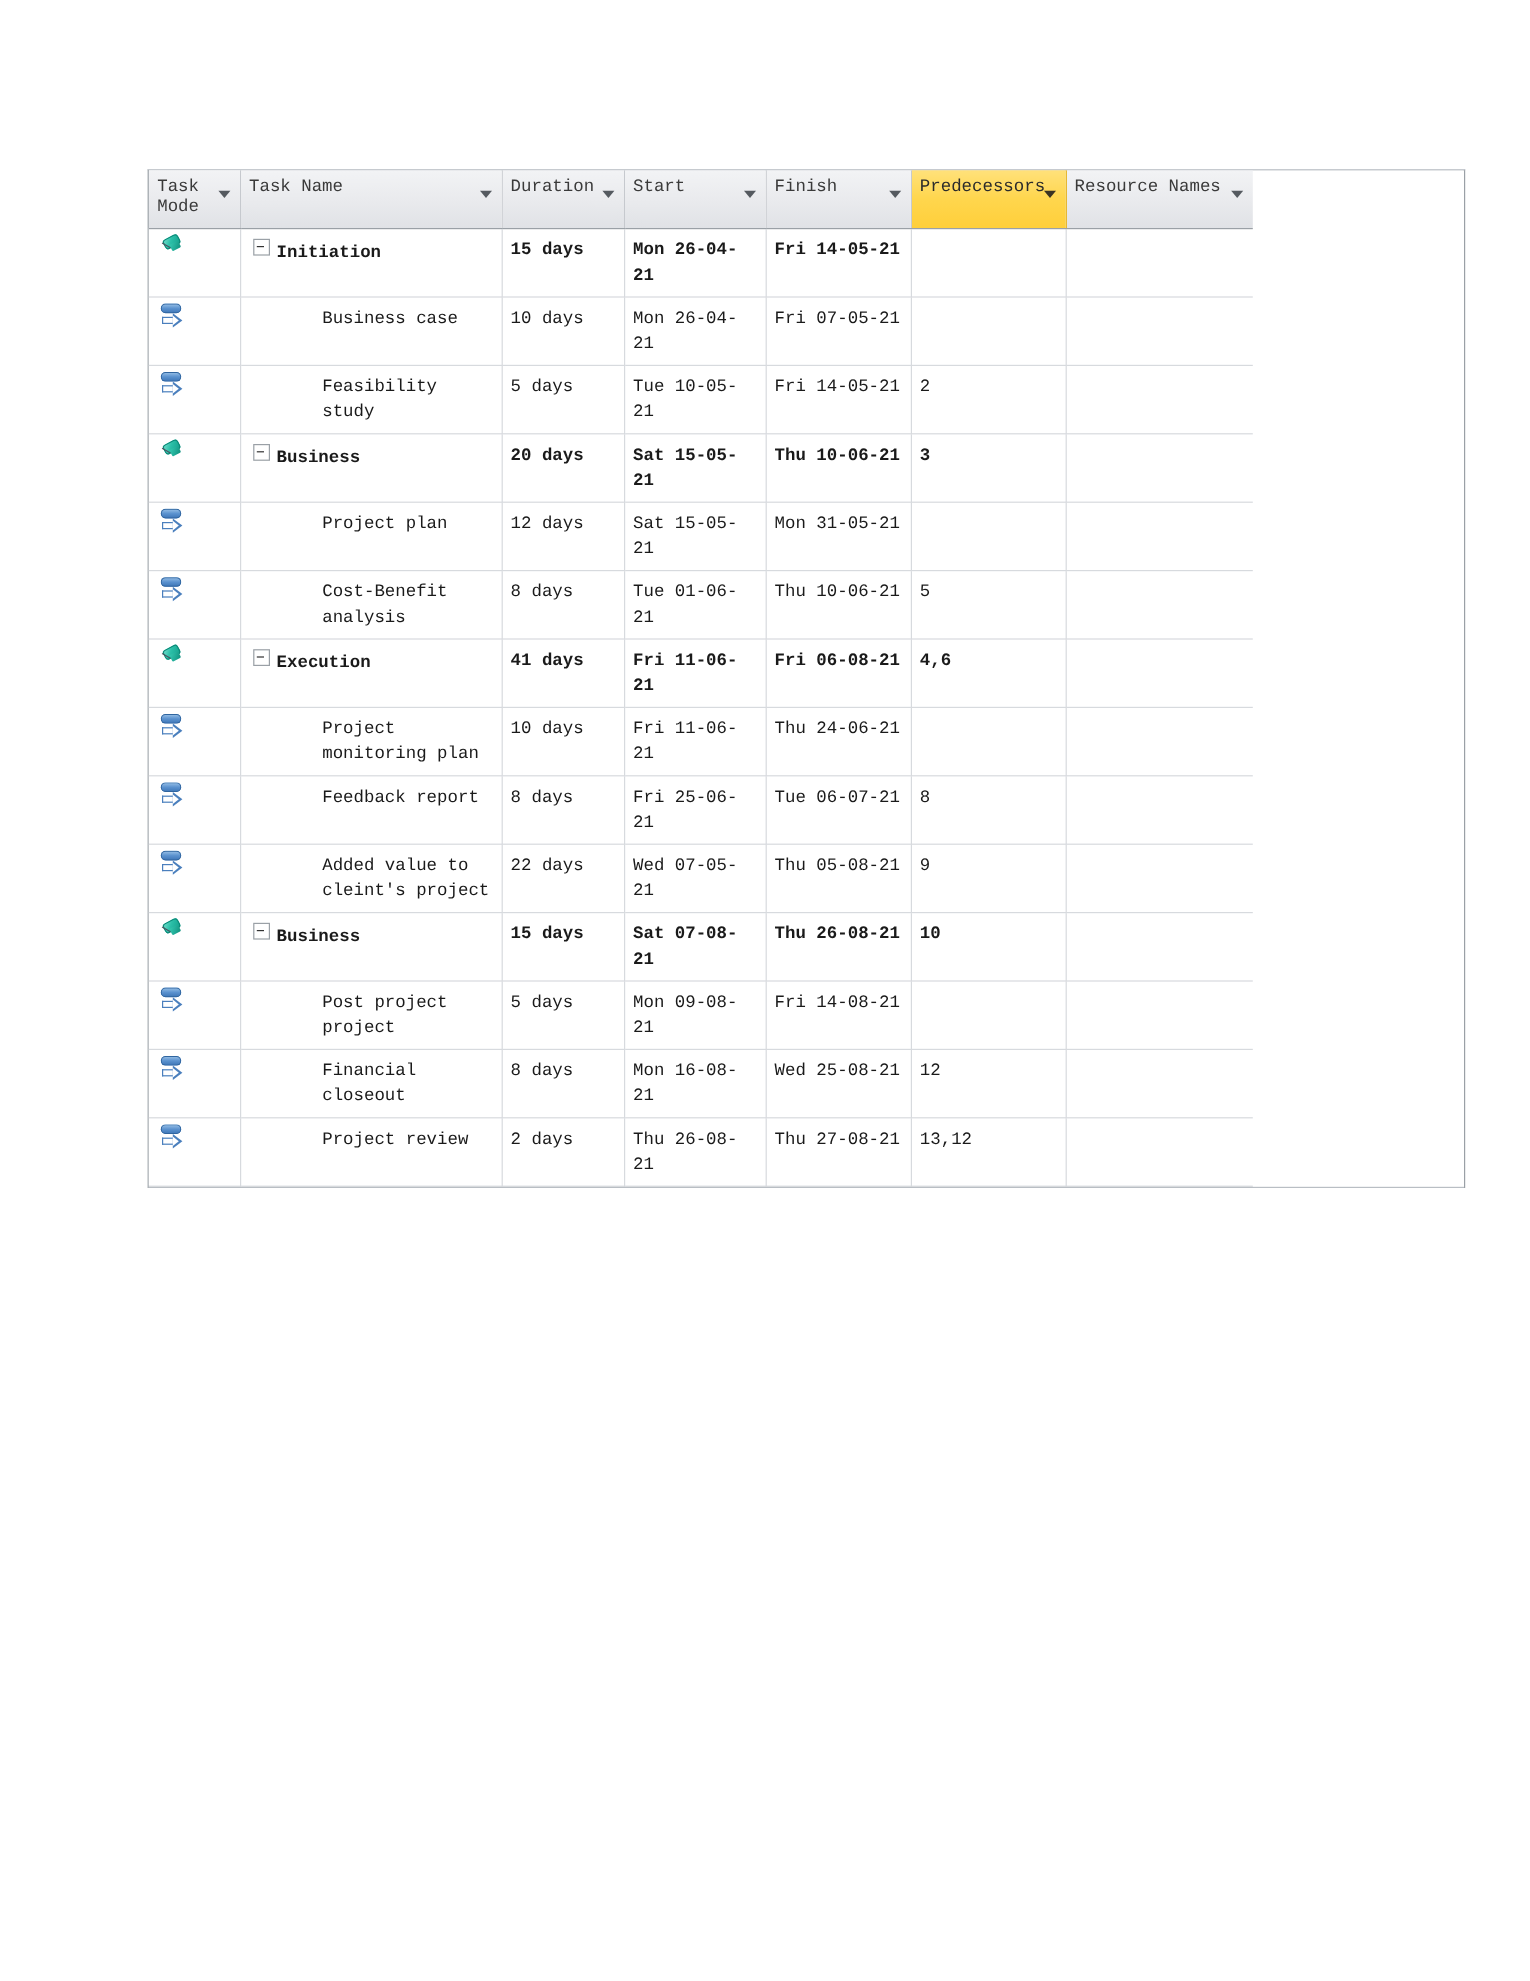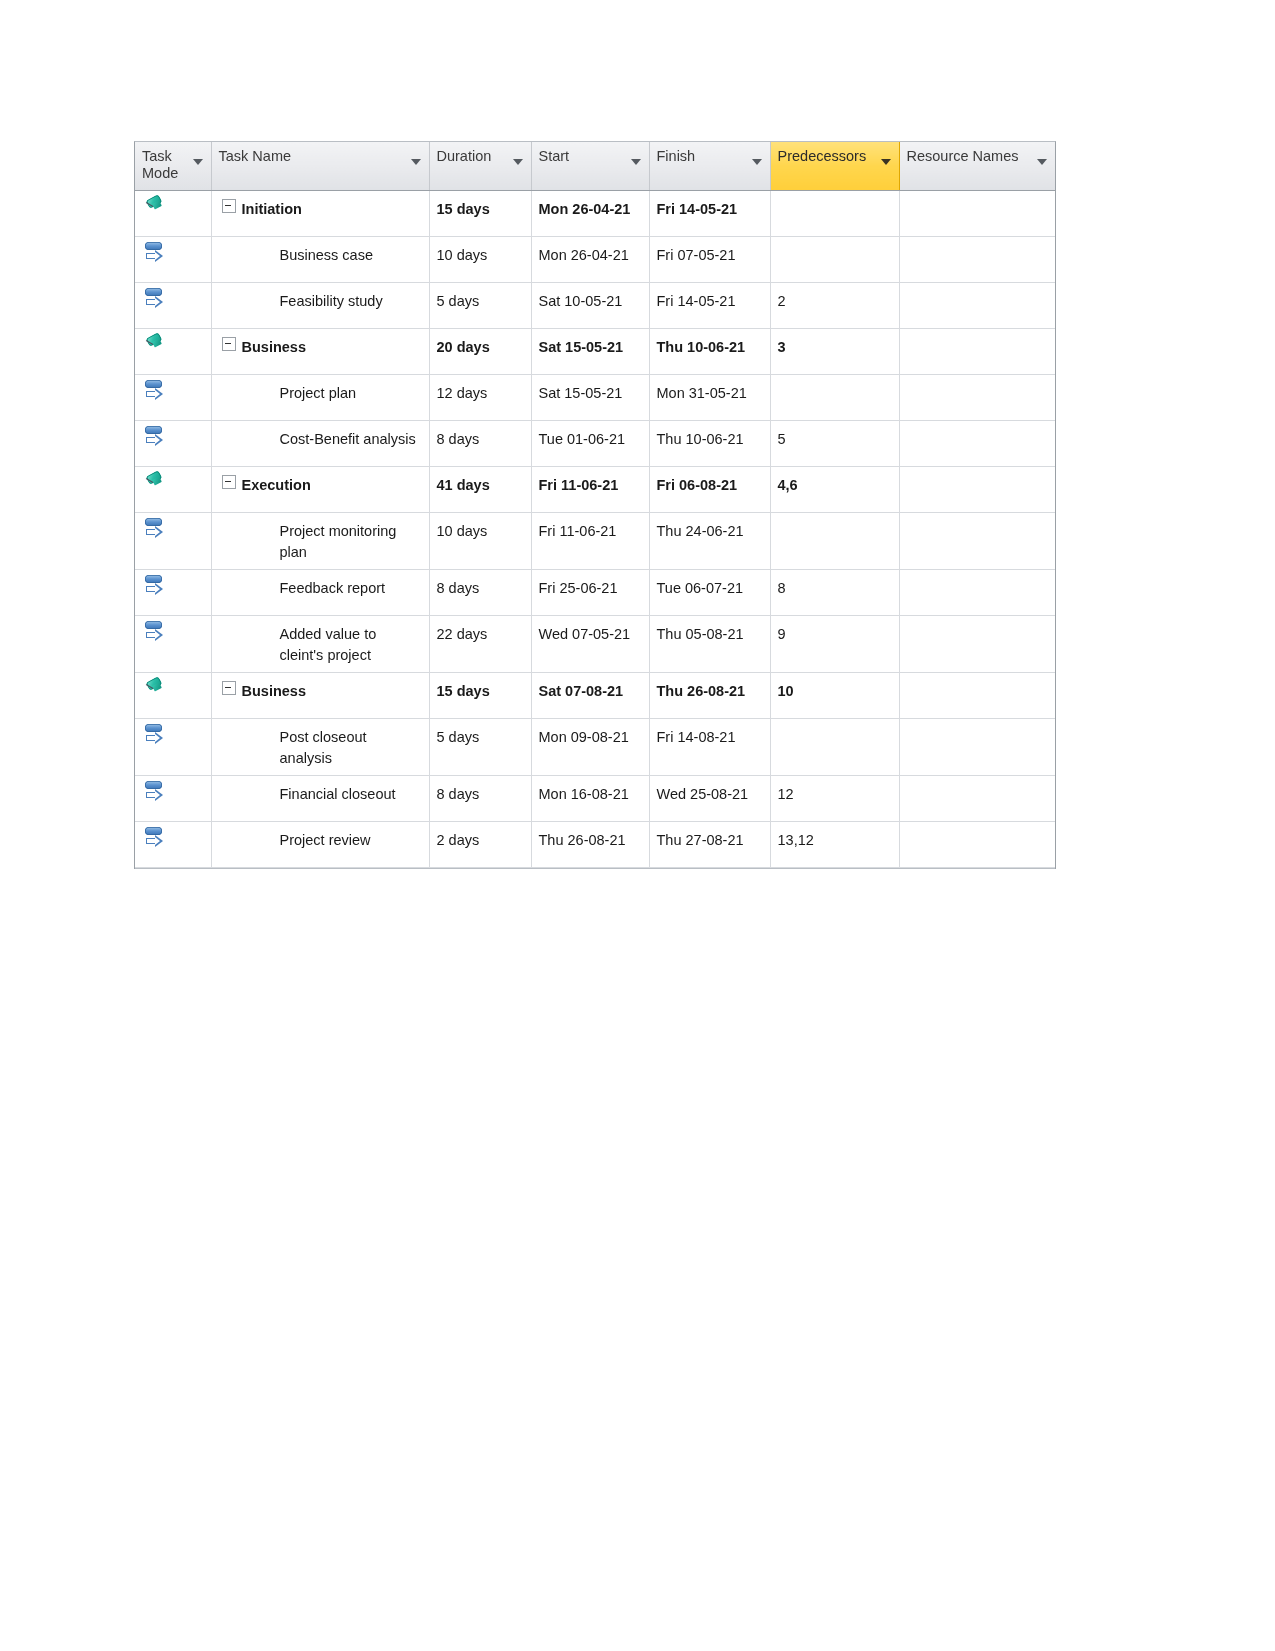--- a/index.html
+++ b/index.html
@@ -11,27 +11,28 @@
     height: 1651px;
     overflow: hidden;
   }
   body {
     font-family: "Liberation Sans", sans-serif;
     -webkit-font-smoothing: antialiased;
   }
 
   #sheet {
     position: absolute;
-    left: 134px;
+    left: 123px;
     top: 141px;
-    width: 922px;
+    width: 1098px;
     border-left: 1px solid #9aa0a6;
     border-right: 1px solid #9aa0a6;
     border-top: 1px solid #b9bec4;
     box-sizing: border-box;
+    font-family: Liberation Mono, monospace;
   }
 
   table.grid {
     border-collapse: collapse;
     table-layout: fixed;
     width: 920px;
     font-size: 14.5px;
     color: #1a1a1a;
   }
 
@@ -296,21 +297,21 @@
           <td class="mode-cell">
             <span class="cell"><span class="icon-auto"><span class="bar"></span><span class="arrow-shaft"></span><span class="arrow-head"></span><span class="arrow-head-in"></span></span></span>
           </td>
           <td>
             <span class="cell indent"><span class="name-text">Feasibility study</span></span>
           </td>
           <td>
             <span class="cell">5 days</span>
           </td>
           <td>
-            <span class="cell">Sat 10-05-21</span>
+            <span class="cell">Tue 10-05-21</span>
           </td>
           <td>
             <span class="cell">Fri 14-05-21</span>
           </td>
           <td>
             <span class="cell">2</span>
           </td>
           <td>
             <span class="cell"></span>
           </td>
@@ -497,21 +498,21 @@
           </td>
           <td>
             <span class="cell"></span>
           </td>
         </tr>
         <tr>
           <td class="mode-cell">
             <span class="cell"><span class="icon-auto"><span class="bar"></span><span class="arrow-shaft"></span><span class="arrow-head"></span><span class="arrow-head-in"></span></span></span>
           </td>
           <td>
-            <span class="cell indent"><span class="name-text">Post closeout analysis</span></span>
+            <span class="cell indent"><span class="name-text">Post project project</span></span>
           </td>
           <td>
             <span class="cell">5 days</span>
           </td>
           <td>
             <span class="cell">Mon 09-08-21</span>
           </td>
           <td>
             <span class="cell">Fri 14-08-21</span>
           </td>

